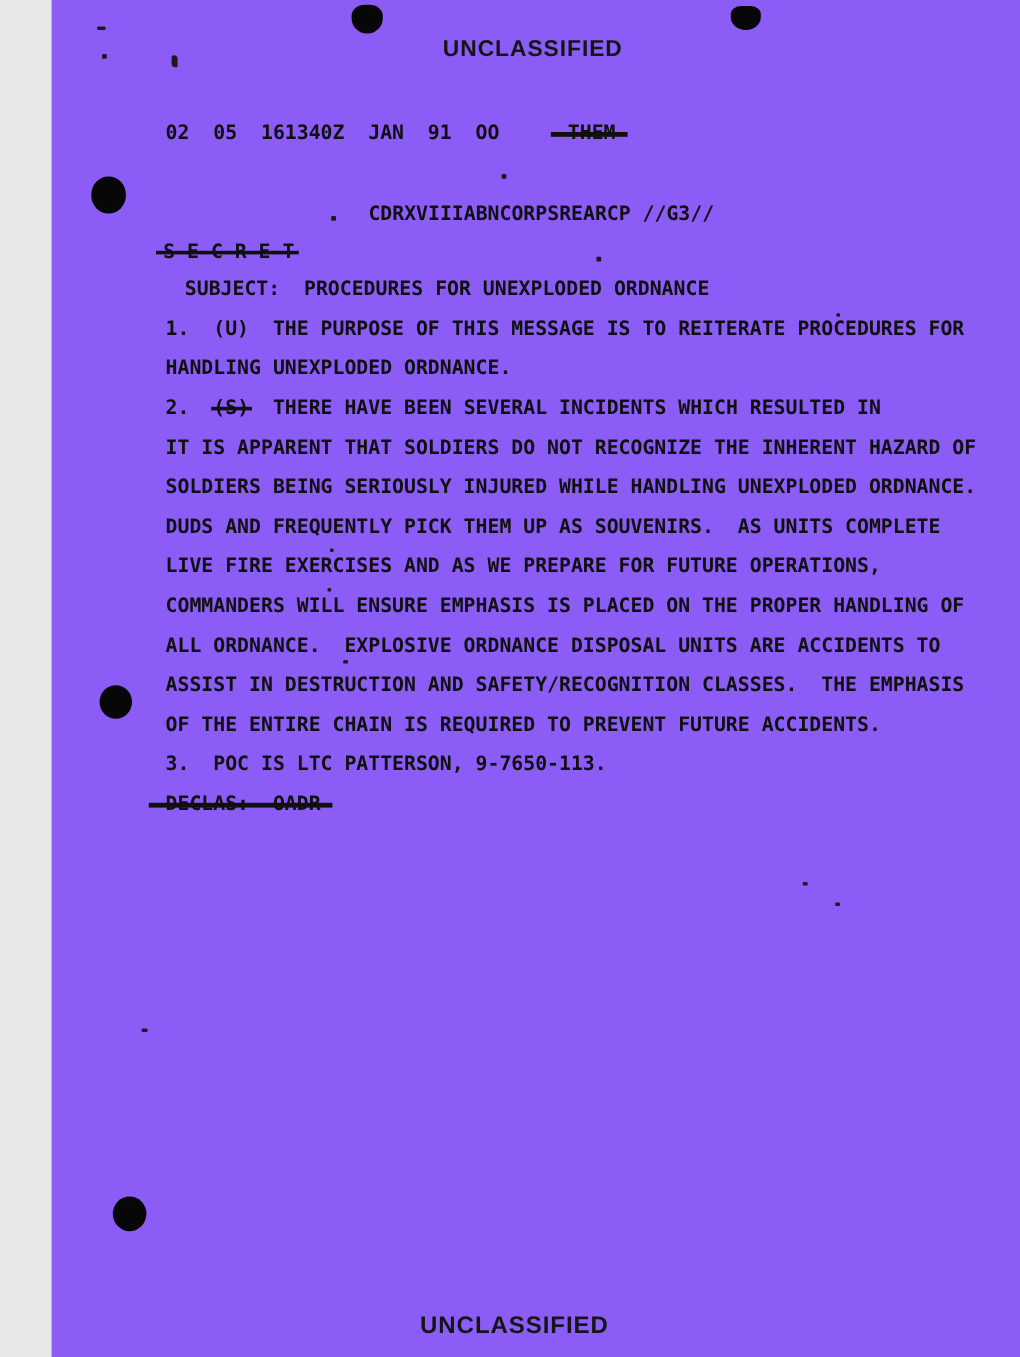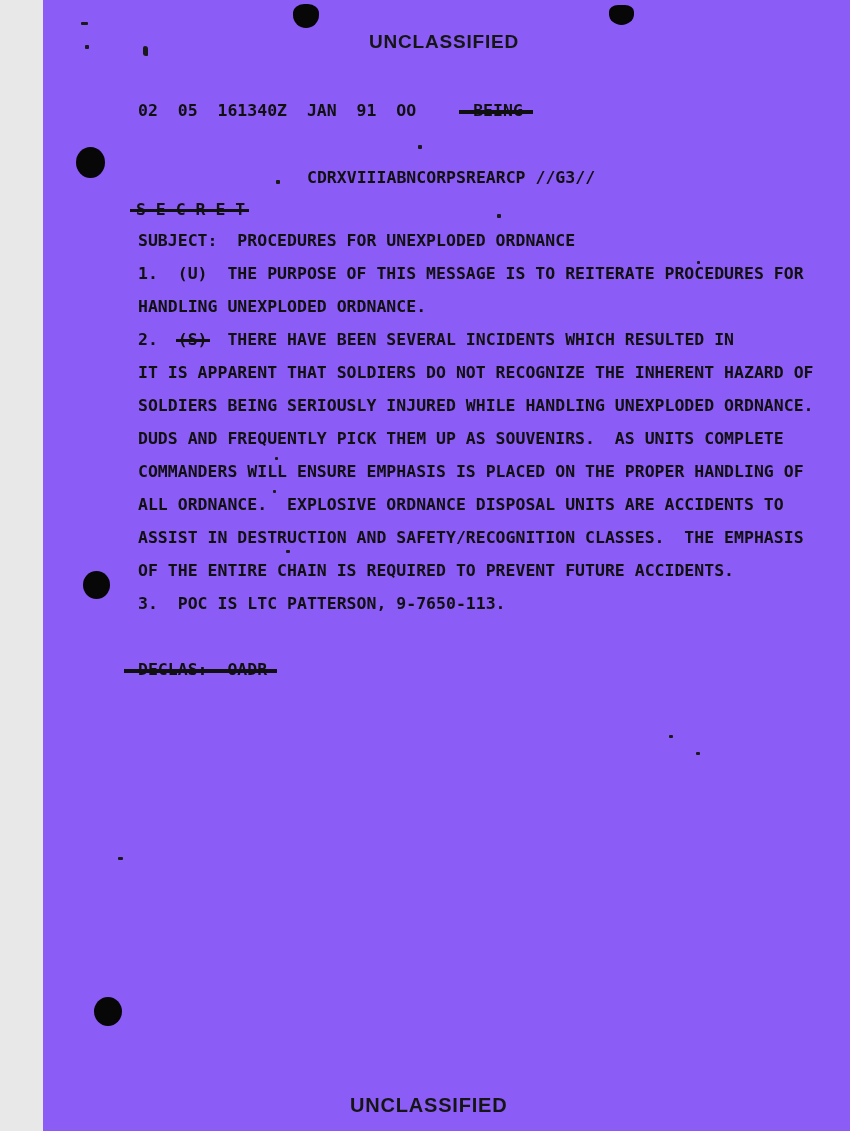--- a/index.html
+++ b/index.html
@@ -43,21 +43,21 @@
     height: 2.5px;
     background: #101010;
   }
   .struck-wide::after  { left: -6px;  right: -4px;  height: 3px; }
   .struck-heavy::after { left: -14px; right: -10px; height: 4px; }
 
   #dateline { left: 95px; top: 101px; }
   #dateline .redacted { margin-left: 57px; }
   #addressee { left: 264px; top: 168px; }
   #classification-line { left: 93px; top: 200px; }
-  #subject-line { left: 95px; top: 231px; }
+  #subject-line { left: 111px; top: 231px; }
   #body-lines { position: absolute; left: 95px; top: 264px; }
   .doc-line { height: 33px; }
   #declas-line { left: 95px; top: 660px; text-decoration: underline; }
 
   
   .hole-punch {
     position: absolute;
     background: #070707;
     border-radius: 50%;
   }
@@ -102,35 +102,36 @@
   <div class="speck" style="left:654px; top:261px; width:3px; height:3px;"></div>
   <div class="speck" style="left:232px; top:457px; width:3px; height:3px;"></div>
   <div class="speck" style="left:230px; top:490px; width:3px; height:3px;"></div>
   <div class="speck" style="left:243px; top:550px; width:4px; height:3px;"></div>
   <div class="speck" style="left:626px; top:735px; width:4px; height:3px;"></div>
   <div class="speck" style="left:653px; top:752px; width:4px; height:3px;"></div>
   <div class="speck" style="left:75px;  top:857px; width:5px; height:3px;"></div>
 
   <div id="banner-top" class="banner">UNCLASSIFIED</div>
 
-  <div id="dateline" class="abs typewriter"><span>02  05  161340Z  JAN  91  OO</span><span class="struck struck-heavy redacted">BEING</span></div>
+  <div id="dateline" class="abs typewriter"><span>02  05  161340Z  JAN  91  OO</span><span class="struck struck-heavy redacted">THEM</span></div>
 
   <div id="addressee" class="abs typewriter">CDRXVIIIABNCORPSREARCP //G3//</div>
 
   <div id="classification-line" class="abs typewriter"><span class="struck struck-wide">S E C R E T</span></div>
 
   <div id="subject-line" class="abs typewriter">SUBJECT:  PROCEDURES FOR UNEXPLODED ORDNANCE</div>
 
   <div id="body-lines">
       <div class="doc-line typewriter"><span>1.  (U)  THE PURPOSE OF THIS MESSAGE IS TO REITERATE PROCEDURES FOR</span></div>
       <div class="doc-line typewriter"><span>HANDLING UNEXPLODED ORDNANCE.</span></div>
       <div class="doc-line typewriter"><span>2.  </span><span class="struck">(S)</span><span>  THERE HAVE BEEN SEVERAL INCIDENTS WHICH RESULTED IN</span></div>
       <div class="doc-line typewriter"><span>IT IS APPARENT THAT SOLDIERS DO NOT RECOGNIZE THE INHERENT HAZARD OF</span></div>
       <div class="doc-line typewriter"><span>SOLDIERS BEING SERIOUSLY INJURED WHILE HANDLING UNEXPLODED ORDNANCE.</span></div>
       <div class="doc-line typewriter"><span>DUDS AND FREQUENTLY PICK THEM UP AS SOUVENIRS.  AS UNITS COMPLETE</span></div>
+      <div class="doc-line typewriter"><span>LIVE FIRE EXERCISES AND AS WE PREPARE FOR FUTURE OPERATIONS,</span></div>
       <div class="doc-line typewriter"><span>COMMANDERS WILL ENSURE EMPHASIS IS PLACED ON THE PROPER HANDLING OF</span></div>
       <div class="doc-line typewriter"><span>ALL ORDNANCE.  EXPLOSIVE ORDNANCE DISPOSAL UNITS ARE ACCIDENTS TO</span></div>
       <div class="doc-line typewriter"><span>ASSIST IN DESTRUCTION AND SAFETY/RECOGNITION CLASSES.  THE EMPHASIS</span></div>
       <div class="doc-line typewriter"><span>OF THE ENTIRE CHAIN IS REQUIRED TO PREVENT FUTURE ACCIDENTS.</span></div>
       <div class="doc-line typewriter"><span>3.  POC IS LTC PATTERSON, 9-7650-113.</span></div>
     </div>
 
   <div id="declas-line" class="abs typewriter"><span class="struck struck-heavy">DECLAS:  OADR</span></div>
 
   <div id="banner-bottom" class="banner">UNCLASSIFIED</div>

